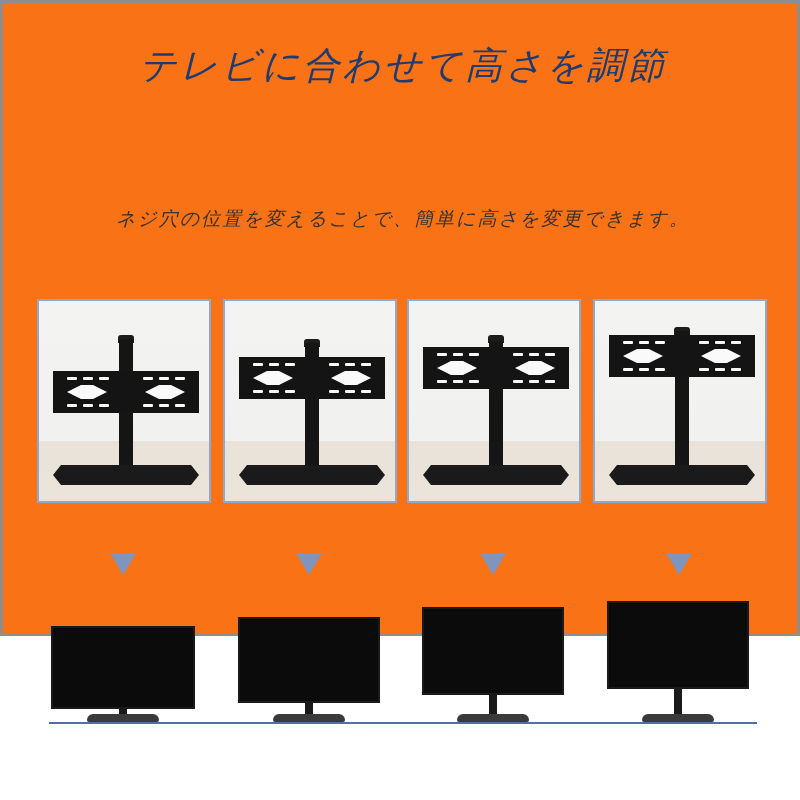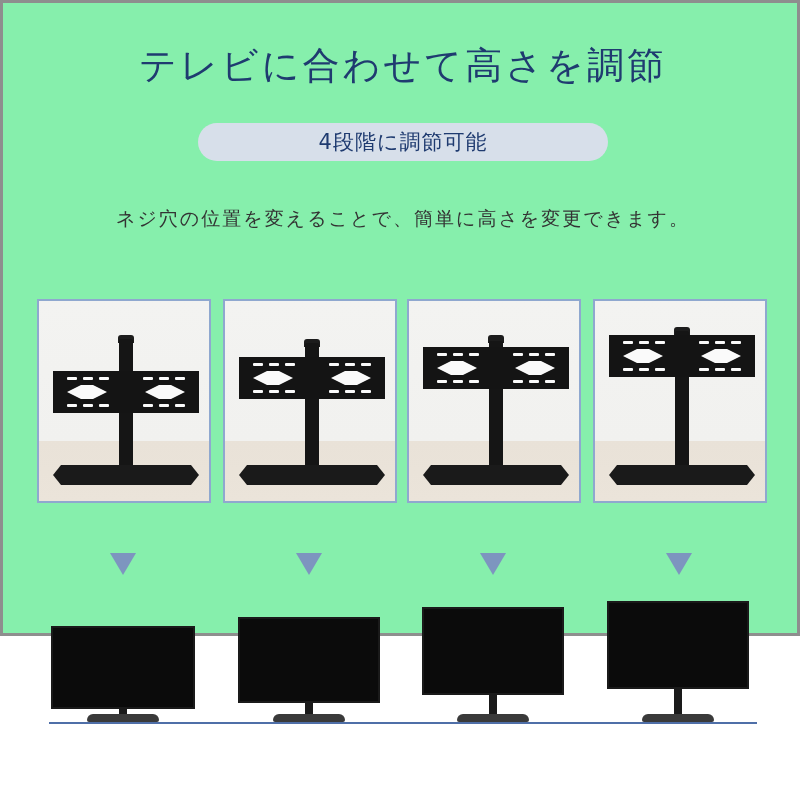--- a/index.html
+++ b/index.html
@@ -1,18 +1,18 @@
 <!DOCTYPE html>
 <html><head>
 <meta charset="utf-8">
 <style>
   * { margin:0; padding:0; box-sizing:border-box; }
   html, body { width:800px; height:800px; background:#ffffff; overflow:hidden; }
   body { font-family: "DejaVu Sans", sans-serif; position:relative; }
-  .frame { position:absolute; left:0; top:0; width:800px; height:636px; border:3px solid #8e8e8e; background:#86efac; }
+  .frame { position:absolute; left:0; top:0; width:800px; height:636px; border:3px solid #8e8e8e; background:#f97316;font-style:italic; }
   .title { position:absolute; left:0; top:38px; width:800px; text-align:center; font-size:37px; letter-spacing:3px; color:#1f3b70; font-weight:500; }
   .pill { position:absolute; left:195px; top:120px; width:410px; height:38px; border-radius:19px; background:#d7dfea; text-align:center; line-height:38px; font-size:21px; color:#1f3b70; letter-spacing:1px; }
   .desc { position:absolute; left:0; top:203px; width:800px; text-align:center; font-size:19px; color:#333; letter-spacing:2px; }
   .panel { position:absolute; top:296px; width:174px; height:204px; border:2px solid #8fa8cf; background:linear-gradient(#f3f3f1 0%, #f1f1ef 70%, #e9e2d8 70%, #ebe4da 100%); overflow:hidden; }
   .pole { position:absolute; width:14px; background:#151515; left:80px; border-radius:2px; }
   .cap { position:absolute; width:16px; height:8px; left:79px; background:#1c1c1c; border-radius:3px 3px 0 0; }
   .plate { position:absolute; left:14px; width:146px; height:42px; background:#141414; }
   .diamond { position:absolute; width:40px; height:14px; top:14px; }
   .diamond svg { width:100%; height:100%; display:block; }
   .slot { position:absolute; width:10px; height:3px; background:#fafafa; border-radius:1px; }
@@ -23,21 +23,20 @@
   .tv-neck { position:absolute; width:8px; background:#1a1a1a; }
   .tv-foot { position:absolute; height:8px; background:#3a3a3a; border-radius:6px 6px 2px 2px; }
   .floor { position:absolute; left:46px; top:719px; width:708px; height:2px; background:#4f6fa8; }
 </style>
 </head>
 <body>
 
 <div class="frame">
 
   <div class="title">テレビに合わせて高さを調節</div>
-  <div class="pill">4段階に調節可能</div>
   <div class="desc">ネジ穴の位置を変えることで、簡単に高さを変更できます。</div>
 
   <div class="panel" style="left:34px;">
     <div class="cap" style="top:34px;"></div>
     <div class="pole" style="top:38px; height:140px;"></div>
     <div class="plate" style="top:70px;">
       <div class="slot" style="left:14px;top:6px"></div>
         <div class="slot" style="left:30px;top:6px"></div>
         <div class="slot" style="left:46px;top:6px"></div>
       <div class="slot" style="left:90px;top:6px"></div>

